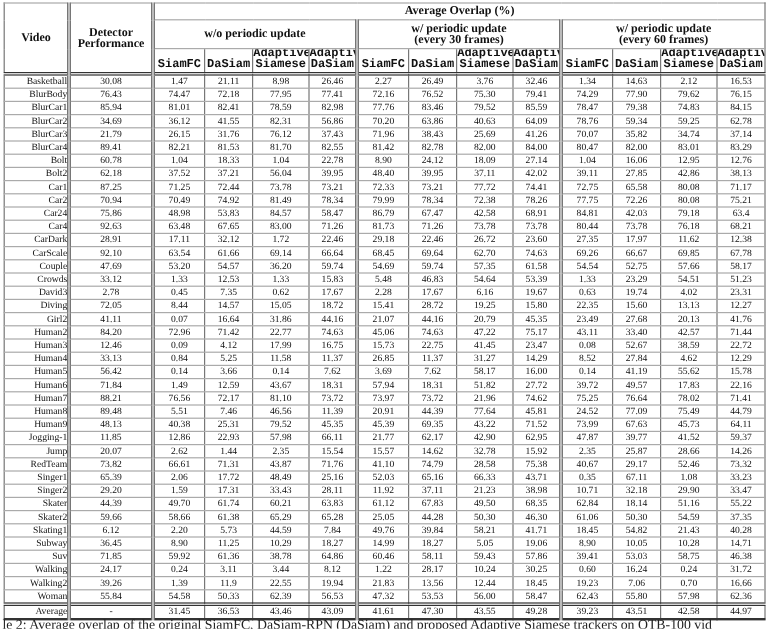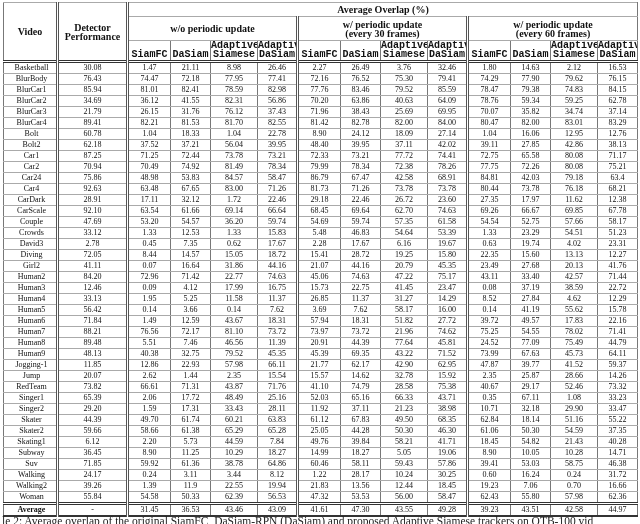--- a/index.html
+++ b/index.html
@@ -44,25 +44,25 @@
   tr.subcol-row th { height: 17px; vertical-align: bottom; padding-bottom: 1px; font-family: Liberation Mono, monospace; }
   thead { border-bottom: 3px double #333; }
   .sep { border-left: 3px double #555; }
   tbody td {
     font-size: 8px;
     line-height: 10px;
     height: 10px;
     text-align: center;
   }
   tbody td.video {
-    text-align: center;
+    text-align: right;
     padding-left: 3px;
   }
   tr.avg-row { border-top: 3px double #333; }
-  tr.avg-row td.video { font-weight: bold; }
+  tr.avg-row td.video { font-weight: normal; }
   #caption {
     position: absolute;
     left: 2px; top: 515px;
     width: 636px;
     font-size: 11.5px;
     color: #222;
     white-space: nowrap;
   }
 </style>
 </head>
@@ -126,21 +126,21 @@
           <td class="video">Basketball</td>
           <td class="sep">30.08</td>
           <td class="sep">1.47</td>
           <td>21.11</td>
           <td>8.98</td>
           <td>26.46</td>
           <td class="sep">2.27</td>
           <td>26.49</td>
           <td>3.76</td>
           <td>32.46</td>
-          <td class="sep">1.80</td>
+          <td class="sep">1.34</td>
           <td>14.63</td>
           <td>2.12</td>
           <td>16.53</td>
         </tr>
         <tr>
           <td class="video">BlurBody</td>
           <td class="sep">76.43</td>
           <td class="sep">74.47</td>
           <td>72.18</td>
           <td>77.95</td>
@@ -189,21 +189,21 @@
         <tr>
           <td class="video">BlurCar3</td>
           <td class="sep">21.79</td>
           <td class="sep">26.15</td>
           <td>31.76</td>
           <td>76.12</td>
           <td>37.43</td>
           <td class="sep">71.96</td>
           <td>38.43</td>
           <td>25.69</td>
-          <td>69.95</td>
+          <td>41.26</td>
           <td class="sep">70.07</td>
           <td>35.82</td>
           <td>34.74</td>
           <td>37.14</td>
         </tr>
         <tr>
           <td class="video">BlurCar4</td>
           <td class="sep">89.41</td>
           <td class="sep">82.21</td>
           <td>81.53</td>
@@ -447,28 +447,28 @@
           <td class="sep">12.46</td>
           <td class="sep">0.09</td>
           <td>4.12</td>
           <td>17.99</td>
           <td>16.75</td>
           <td class="sep">15.73</td>
           <td>22.75</td>
           <td>41.45</td>
           <td>23.47</td>
           <td class="sep">0.08</td>
-          <td>37.19</td>
+          <td>52.67</td>
           <td>38.59</td>
           <td>22.72</td>
         </tr>
         <tr>
           <td class="video">Human4</td>
           <td class="sep">33.13</td>
-          <td class="sep">1.95</td>
+          <td class="sep">0.84</td>
           <td>5.25</td>
           <td>11.58</td>
           <td>11.37</td>
           <td class="sep">26.85</td>
           <td>11.37</td>
           <td>31.27</td>
           <td>14.29</td>
           <td class="sep">8.52</td>
           <td>27.84</td>
           <td>4.62</td>
@@ -511,21 +511,21 @@
           <td class="sep">88.21</td>
           <td class="sep">76.56</td>
           <td>72.17</td>
           <td>81.10</td>
           <td>73.72</td>
           <td class="sep">73.97</td>
           <td>73.72</td>
           <td>21.96</td>
           <td>74.62</td>
           <td class="sep">75.25</td>
-          <td>54.55</td>
+          <td>76.64</td>
           <td>78.02</td>
           <td>71.41</td>
         </tr>
         <tr>
           <td class="video">Human8</td>
           <td class="sep">89.48</td>
           <td class="sep">5.51</td>
           <td>7.46</td>
           <td>46.56</td>
           <td>11.39</td>
@@ -535,21 +535,21 @@
           <td>45.81</td>
           <td class="sep">24.52</td>
           <td>77.09</td>
           <td>75.49</td>
           <td>44.79</td>
         </tr>
         <tr>
           <td class="video">Human9</td>
           <td class="sep">48.13</td>
           <td class="sep">40.38</td>
-          <td>32.75</td>
+          <td>25.31</td>
           <td>79.52</td>
           <td>45.35</td>
           <td class="sep">45.39</td>
           <td>69.35</td>
           <td>43.22</td>
           <td>71.52</td>
           <td class="sep">73.99</td>
           <td>67.63</td>
           <td>45.73</td>
           <td>64.11</td>

